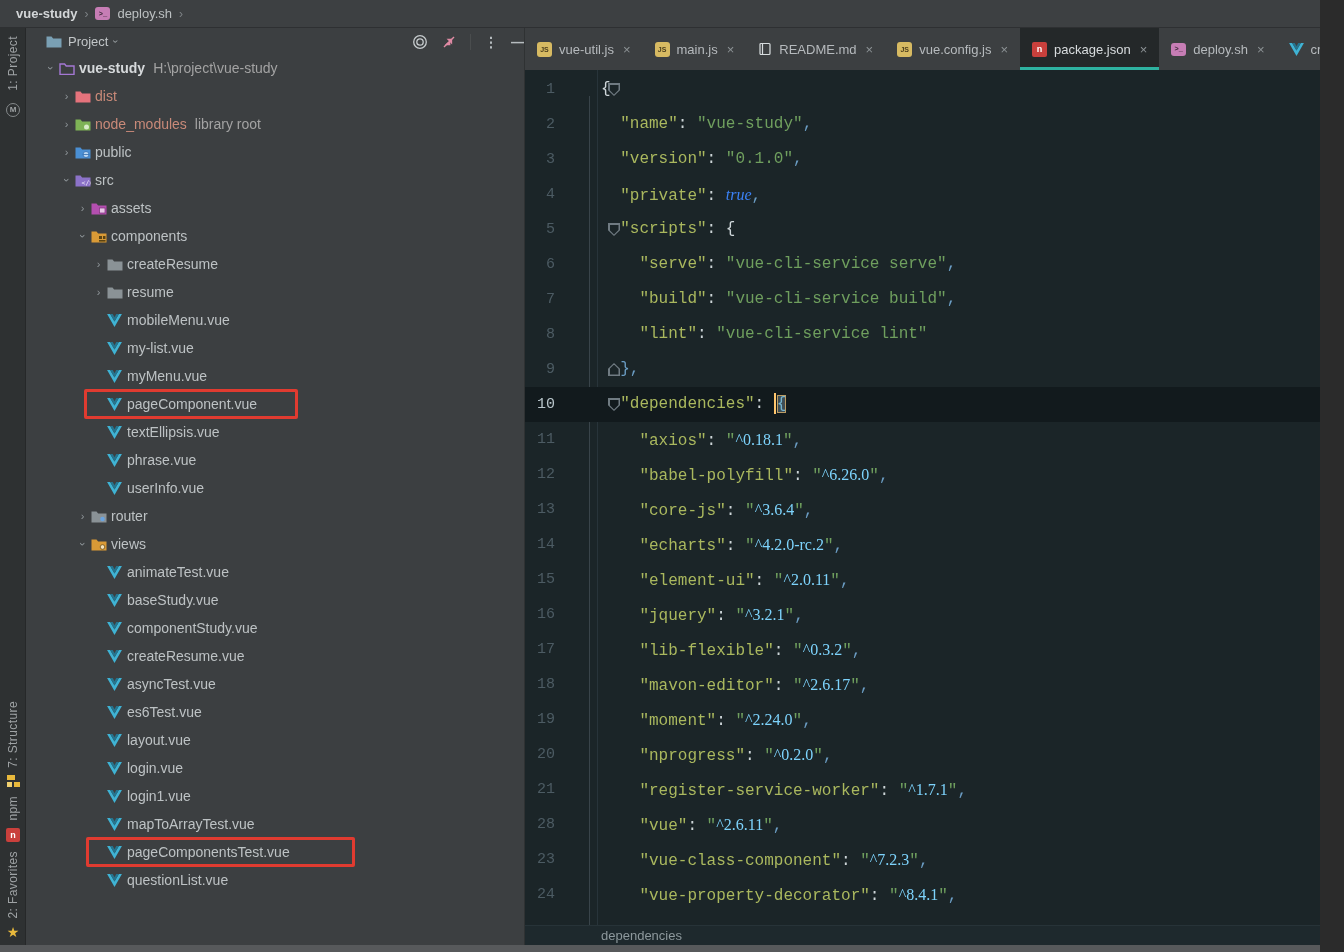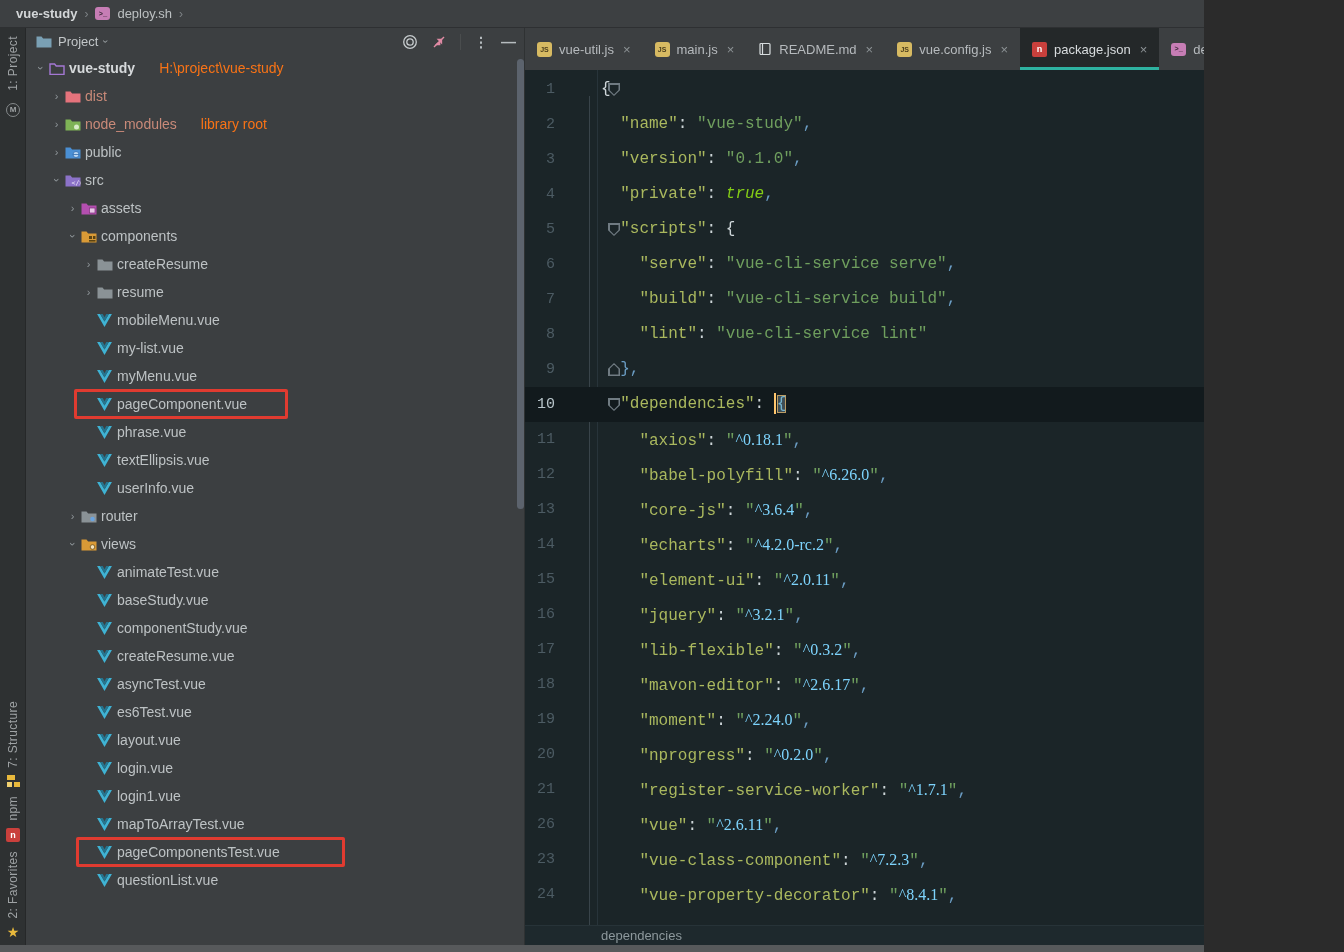--- a/index.html
+++ b/index.html
@@ -1,17 +1,17 @@
 <!DOCTYPE html>
 <html><head>
 <meta charset="utf-8">
 <style>
   * { margin:0; padding:0; box-sizing:border-box; }
   html,body { background:#2b2b2b; }
-  .app { position:relative; width:1204px; height:952px; overflow:hidden;
+  .app { position:relative; width:1320px; height:952px; overflow:hidden;
          font-family:"Liberation Sans", sans-serif; background:#3c3f41;padding-left:32px; }
 
   
   .topbar { position:absolute; left:0; top:0; width:1344px; height:28px;
             background:#3d4042; border-bottom:1px solid #2e3032;
             display:flex; align-items:center; padding-left:16px; gap:7px;
             font-size:13px; color:#bcc0c2; }
   .crumb-proj { font-weight:bold; color:#d3d6d8; }
   .crumb-sep { color:#7d8285; font-size:12px; }
   .icon-sh { display:inline-flex; align-items:center; justify-content:center;
@@ -33,39 +33,39 @@
   .ic-structure { width:13px; height:12px; position:relative; }
   .ic-structure i { position:absolute; background:#e8b93c; }
   .ic-structure i:nth-child(1){ left:0; top:0; width:8px; height:5px; }
   .ic-structure i:nth-child(2){ left:0; top:7px; width:5px; height:5px; background:#f0d070; }
   .ic-structure i:nth-child(3){ left:7px; top:7px; width:6px; height:5px; }
   .ic-npm { width:14px; height:14px; border-radius:2px; background:#c9403c; color:#fff;
             font-size:9px; font-weight:bold; display:flex; align-items:center; justify-content:center; }
   .ic-star { color:#e8b93c; font-size:14px; line-height:14px; }
 
   
-  .tree-panel { position:absolute; left:26px; top:28px; width:498px; height:917px;
+  .tree-panel { position:absolute; left:36px; top:28px; width:498px; height:917px;
                 background:#3c3f41; overflow:hidden; }
   .tree-header { height:27px; display:flex; align-items:center; gap:6px;
                  padding:0 8px 0 10px; color:#c2c6c8; font-size:13px; }
   .hdr-caret { color:#9aa0a3; font-size:10px; transform:rotate(90deg); display:inline-block; }
   .hdr-icons { margin-left:auto; display:flex; align-items:center; gap:13px; }
   .vsep { width:1px; height:16px; background:#4a4d4e; }
   .ic-more { color:#b6bcbf; font-size:14px; font-weight:bold; letter-spacing:0; line-height:10px; }
   .ic-min  { color:#b6bcbf; font-size:15px; font-weight:bold; }
 
   .tree { position:absolute; left:0; top:26px; width:498px; }
   .tree-row { position:relative; height:28px; display:flex; align-items:center;
               font-size:14px; color:#bdc2c4; white-space:nowrap; }
   .tree-row .chev { width:17px; text-align:center; color:#8f969a; font-size:11px; flex:none; }
   .chev-open { display:inline-block; transform:rotate(90deg); }
   .tree-row .ic { width:20px; flex:none; display:inline-flex; align-items:center; }
   .tree-row .lbl.bold { font-weight:bold; color:#d6d9db; }
   .tree-row .lbl.excluded { color:#c98a79; }
-  .tree-row .sfx { color:#f97316; margin-left:24px; }
+  .tree-row .sfx { color:#a3a3a3; margin-left:8px; }
   .red-box { position:absolute; border:3px solid #e03b30; border-radius:2px;
              top:-1px; height:30px; pointer-events:none; }
   .tree-scrollbar { position:absolute; left:491px; top:31px; width:7px; height:450px;
                     border-radius:4px; background:rgba(130,145,165,.45); }
 
   
   .editor-panel { position:absolute; left:524px; top:28px; width:820px; height:917px;
                   background:#1b2528; border-left:1px solid #2f3233; }
   .tabs { height:42px; background:#3c3f41; display:flex; align-items:stretch; overflow:hidden; }
   .tab { display:flex; align-items:center; gap:7px; padding:0 12px; font-size:13px;
@@ -91,21 +91,21 @@
   .fold { width:46px; flex:none; position:relative; }
   .fm { position:absolute; left:53px; top:11px; width:12px; height:13px; }
   .fm-out { position:absolute; inset:0; background:#707b82; }
   .fm-in  { position:absolute; inset:1.5px; background:#1b2528; }
   .current .fm-in { background:#121a1d; }
   .fm.down .fm-out,.fm.down .fm-in { clip-path:polygon(0 0,100% 0,100% 55%,50% 100%,0 55%); }
   .fm.up .fm-out,.fm.up .fm-in { clip-path:polygon(50% 0,100% 45%,100% 100%,0 100%,0 45%); }
   .ltext { white-space:pre; }
   .tk-k { color:#aab85e; } .tk-p { color:#ced6d9; } .tk-s { color:#6f9f5e; }
   .tk-q { color:#6f9f5e; } .tk-v { color:#7dd3fc;font-family:Liberation Serif, serif; } .tk-c { color:#6b9dc4; }
-  .tk-kw { color:#84cc16; font-style:italic; }
+  .tk-kw { color:#3b82f6; font-style:italic;font-family:Liberation Serif, serif; }
   .tk-hl { background:#3e4d55; color:#76b5cf; box-shadow:inset 0 0 0 1px rgba(255,198,109,.65); }
   .caret { display:inline-block; width:2px; height:21px; background:#ffc66d;
            vertical-align:middle; margin-right:1px; }
 
   .crumbs-bottom { position:absolute; left:0; top:897px; width:820px; height:20px;
                    background:#1e292d; border-top:1px solid #273338;
                    font-size:13px; color:#8d989c; display:flex; align-items:center;
                    padding-left:76px; }
   .bottom-strip { position:absolute; left:0; top:945px; width:1344px; height:7px; background:#57595b; }
 
@@ -328,32 +328,32 @@
         </div>
         <div class="tree-row">
           <span style="flex: 0 0 auto; width: 54px;"></span>
           <span class="chev"></span>
           <span class="ic">
             <svg width="15" height="13" viewBox="0 0 16 14">
               <path fill="#3fb3d4" d="M0 0h3.3L8 8.2 12.7 0H16L8 14z"></path>
               <path fill="#25758f" d="M3.3 0h2.8L8 3.4 9.9 0h2.8L8 8.2z"></path>
             </svg>
           </span>
+          <span class="lbl">textEllipsis.vue</span>
+        </div>
+        <div class="tree-row">
+          <span style="flex: 0 0 auto; width: 54px;"></span>
+          <span class="chev"></span>
+          <span class="ic">
+            <svg width="15" height="13" viewBox="0 0 16 14">
+              <path fill="#3fb3d4" d="M0 0h3.3L8 8.2 12.7 0H16L8 14z"></path>
+              <path fill="#25758f" d="M3.3 0h2.8L8 3.4 9.9 0h2.8L8 8.2z"></path>
+            </svg>
+          </span>
           <span class="lbl">phrase.vue</span>
-        </div>
-        <div class="tree-row">
-          <span style="flex: 0 0 auto; width: 54px;"></span>
-          <span class="chev"></span>
-          <span class="ic">
-            <svg width="15" height="13" viewBox="0 0 16 14">
-              <path fill="#3fb3d4" d="M0 0h3.3L8 8.2 12.7 0H16L8 14z"></path>
-              <path fill="#25758f" d="M3.3 0h2.8L8 3.4 9.9 0h2.8L8 8.2z"></path>
-            </svg>
-          </span>
-          <span class="lbl">textEllipsis.vue</span>
         </div>
         <div class="tree-row">
           <span style="flex: 0 0 auto; width: 54px;"></span>
           <span class="chev"></span>
           <span class="ic">
             <svg width="15" height="13" viewBox="0 0 16 14">
               <path fill="#3fb3d4" d="M0 0h3.3L8 8.2 12.7 0H16L8 14z"></path>
               <path fill="#25758f" d="M3.3 0h2.8L8 3.4 9.9 0h2.8L8 8.2z"></path>
             </svg>
           </span>
@@ -688,21 +688,21 @@
             <span class="ln">20</span>
             <span class="fold"></span>
             <span class="ltext" style="padding-left: 38.4px;"><span class="tk-k">"nprogress"</span><span class="tk-p">: </span><span class="tk-q">"</span><span class="tk-v">^0.2.0</span><span class="tk-q">"</span><span class="tk-c">,</span></span>
           </div>
           <div class="code-line">
             <span class="ln">21</span>
             <span class="fold"></span>
             <span class="ltext" style="padding-left: 38.4px;"><span class="tk-k">"register-service-worker"</span><span class="tk-p">: </span><span class="tk-q">"</span><span class="tk-v">^1.7.1</span><span class="tk-q">"</span><span class="tk-c">,</span></span>
           </div>
           <div class="code-line">
-            <span class="ln">26</span>
+            <span class="ln">28</span>
             <span class="fold"></span>
             <span class="ltext" style="padding-left: 38.4px;"><span class="tk-k">"vue"</span><span class="tk-p">: </span><span class="tk-q">"</span><span class="tk-v">^2.6.11</span><span class="tk-q">"</span><span class="tk-c">,</span></span>
           </div>
           <div class="code-line">
             <span class="ln">23</span>
             <span class="fold"></span>
             <span class="ltext" style="padding-left: 38.4px;"><span class="tk-k">"vue-class-component"</span><span class="tk-p">: </span><span class="tk-q">"</span><span class="tk-v">^7.2.3</span><span class="tk-q">"</span><span class="tk-c">,</span></span>
           </div>
           <div class="code-line">
             <span class="ln">24</span>

